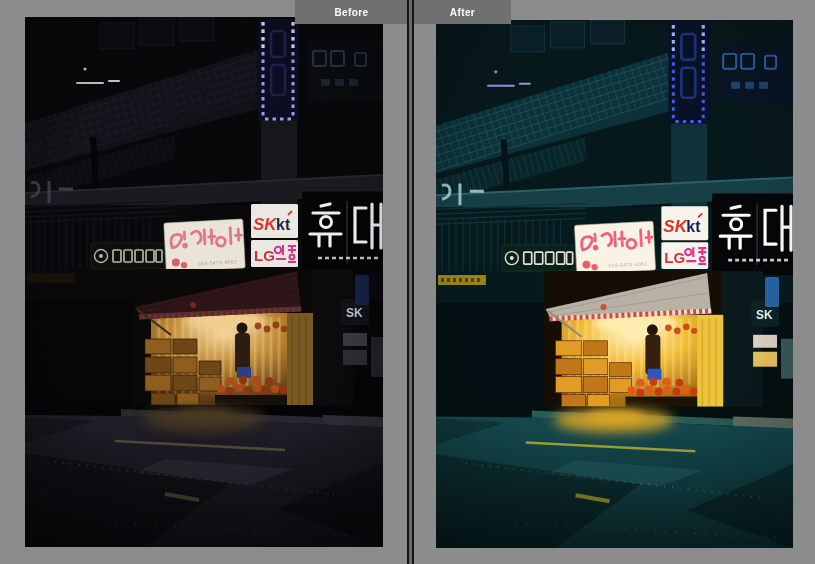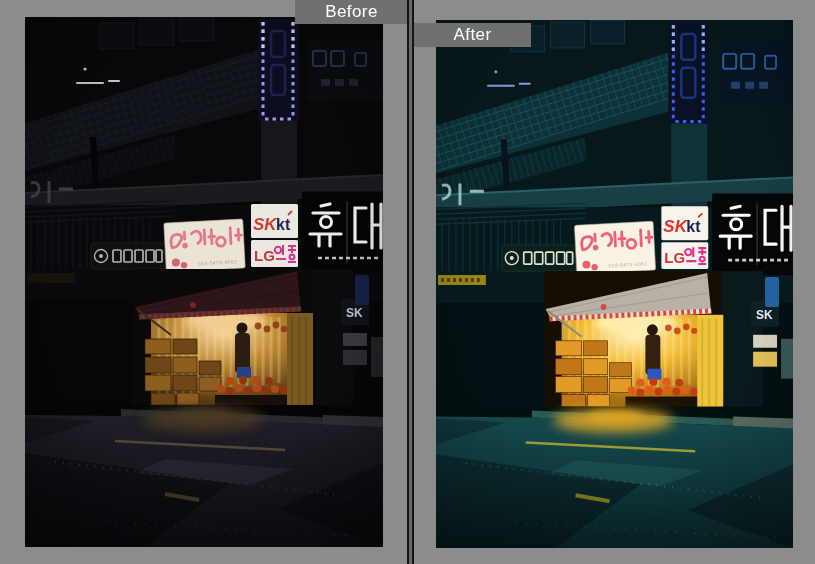--- a/index.html
+++ b/index.html
@@ -1,22 +1,22 @@
 <!DOCTYPE html>
 <html><head>
 <meta charset="utf-8">
 <style>
   html,body{margin:0;padding:0;background:#8c8c8c;}
   .stage{position:relative;width:815px;height:564px;background:#8c8c8c;overflow:hidden;
          font-family:"Liberation Sans", sans-serif;}
   .tab{position:absolute;top:0;height:24px;background:#707070;color:#ffffff;
        display:flex;align-items:center;justify-content:center;
-       font-size:17px;font-weight:normal;letter-spacing:.4px;cursor:pointer;user-select:none;}
+       font-size:10px;font-weight:bold;letter-spacing:.4px;cursor:pointer;user-select:none;}
   .tab-before{left:295px;width:113px;}
-  .tab-after{left:414px;width:117px;margin-top:23px;}
+  .tab-after{left:414px;width:97px;}
   .divider{position:absolute;left:407px;top:0;width:7px;height:564px;background:#6a6a6a;
            border-left:2px solid #141414;border-right:2px solid #141414;box-sizing:border-box;}
   .photo{position:absolute;margin:0;padding:0;overflow:hidden;background:#000;}
   .photo svg{display:block;width:100%;height:100%;}
   .photo--before{left:25px;top:17px;width:358px;height:530px;}
   .photo--after{left:436px;top:20px;width:357px;height:528px;}
 
   
   .photo--before{
     --base:#060608; --wall:#08080a; --band:#101218; --band2:#0c0d11; --tileline:#1a1c24;

